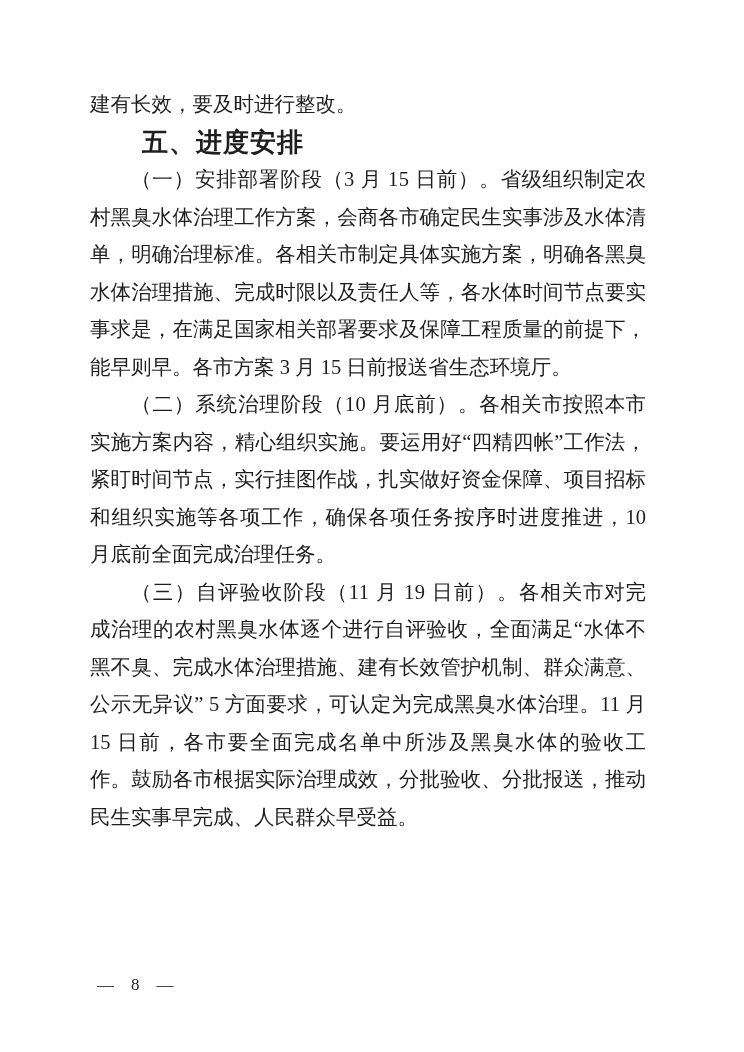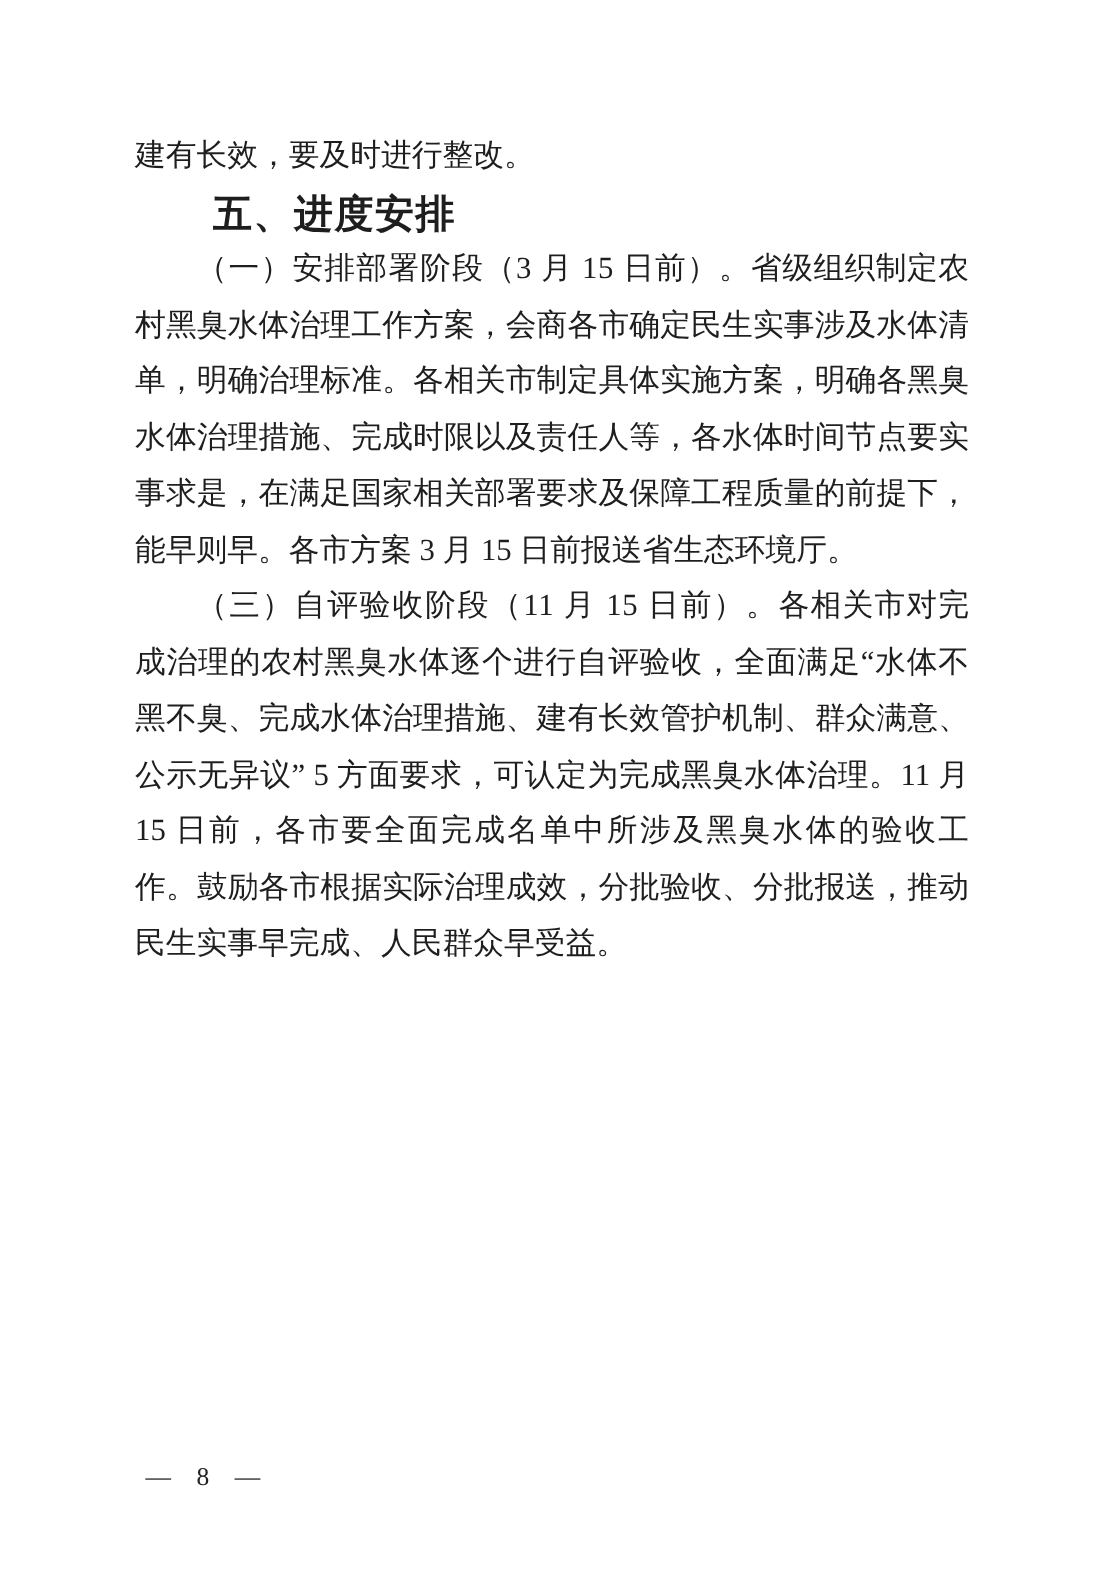--- a/index.html
+++ b/index.html
@@ -64,22 +64,23 @@
 
 <div class="page">
   <div class="content">
 
     <p class="para-continuation">建有长效，要及时进行整改。</p>
 
     <h2 class="section-heading">五、进度安排</h2>
 
     <p class="para"><span class="lead">（一）安排部署阶段（3 月 15 日前）。</span><span>省级组织制定农村黑臭水体治理工作方案，会商各市确定民生实事涉及水体清单，明确治理标准。各相关市制定具体实施方案，明确各黑臭水体治理措施、完成时限以及责任人等，各水体时间节点要实事求是，在满足国家相关部署要求及保障工程质量的前提下，能早则早。各市方案 3 月 15 日前报送省生态环境厅。</span></p>
 
+    <p class="para"><span class="lead">（二）系统治理阶段（10 月底前）。</span><span>各相关市按照本市实施方案内容，精心组织实施。要运用好“四精四帐”工作法，紧盯时间节点，实行挂图作战，扎实做好资金保障、项目招标和组织实施等各项工作，确保各项任务按序时进度推进，10 月底前全面完成治理任务。</span></p>
 
-    <p class="para"><span class="lead">（三）自评验收阶段（11 月 15 日前）。</span><span>各相关市对完成治理的农村黑臭水体逐个进行自评验收，全面满足“水体不黑不臭、完成水体治理措施、建有长效管护机制、群众满意、公示无异议” 5 方面要求，可认定为完成黑臭水体治理。11 月 15 日前，各市要全面完成名单中所涉及黑臭水体的验收工作。鼓励各市根据实际治理成效，分批验收、分批报送，推动民生实事早完成、人民群众早受益。</span></p>
+    <p class="para"><span class="lead">（三）自评验收阶段（11 月 19 日前）。</span><span>各相关市对完成治理的农村黑臭水体逐个进行自评验收，全面满足“水体不黑不臭、完成水体治理措施、建有长效管护机制、群众满意、公示无异议” 5 方面要求，可认定为完成黑臭水体治理。11 月 15 日前，各市要全面完成名单中所涉及黑臭水体的验收工作。鼓励各市根据实际治理成效，分批验收、分批报送，推动民生实事早完成、人民群众早受益。</span></p>
 
 
   </div>
 
   <div class="footer">
     <span>—</span>
     <span>8</span>
     <span>—</span>
   </div>
 </div>

